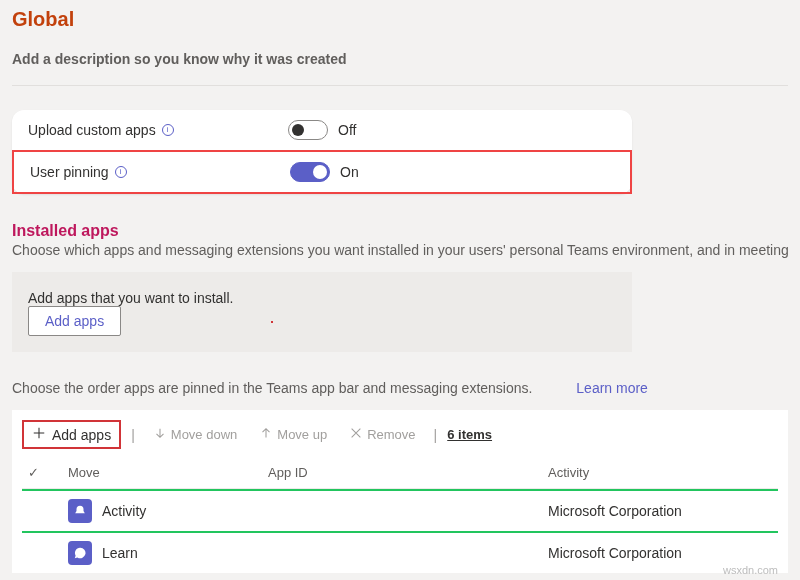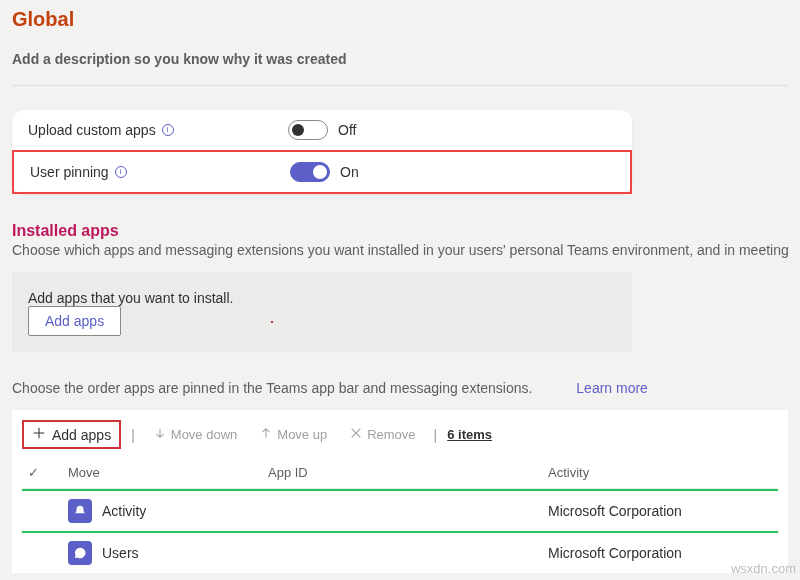--- a/index.html
+++ b/index.html
@@ -46,21 +46,21 @@
 .thead { color: #605e5c; border-bottom: 1px solid #edebe9; font-size: 13px; }
 .col-check { width: 40px; }
 .col-name { width: 200px; display:flex; align-items:center; gap:10px; }
 .col-appid { width: 280px; }
 .col-pub { flex: 1; }
 .check-icon::before { content: "\2713"; color: #605e5c; font-size: 13px; }
 .app-icon { width: 24px; height: 24px; background: #5b5fc7; border-radius: 4px; display:flex; align-items:center; justify-content:center; }
 .app-icon svg { width:14px; height:14px; fill:#fff; }
 .trow { border-top: 2px solid #22c55e; }
 .plus-icon svg, .arrow-icon svg, .x-icon svg { width:14px; height:14px; }
-.watermark { position: absolute; right: 4px; bottom: 4px; font-size: 13px; color: #bdbdbd; }
+.watermark { position: absolute; right: 22px; bottom: 4px; font-size: 11px; color: #bdbdbd; }
 </style>
 </head>
 <body>
 
 <div class="page">
   <h1>Global</h1>
   <div class="subtitle">Add a description so you know why it was created</div>
   <hr>
 
   <div class="settings-card">
@@ -153,21 +153,21 @@
       <div class="col-pub">Microsoft Corporation</div>
     </div>
     <div class="trow">
       <div class="col-check"></div>
       <div class="col-name">
         <div class="app-icon">
             <svg viewBox="0 0 16 16">
               <path d="M8 2a6 6 0 00-5 9l-1 3 3-1a6 6 0 103-11z"></path>
             </svg>
           </div>
-        <span>Users</span>
+        <span>Learn</span>
       </div>
       <div class="col-appid"></div>
       <div class="col-pub">Microsoft Corporation</div>
     </div>
   </div>
 </div>
 
 <div class="watermark">wsxdn.com</div>
 
 </body></html>

